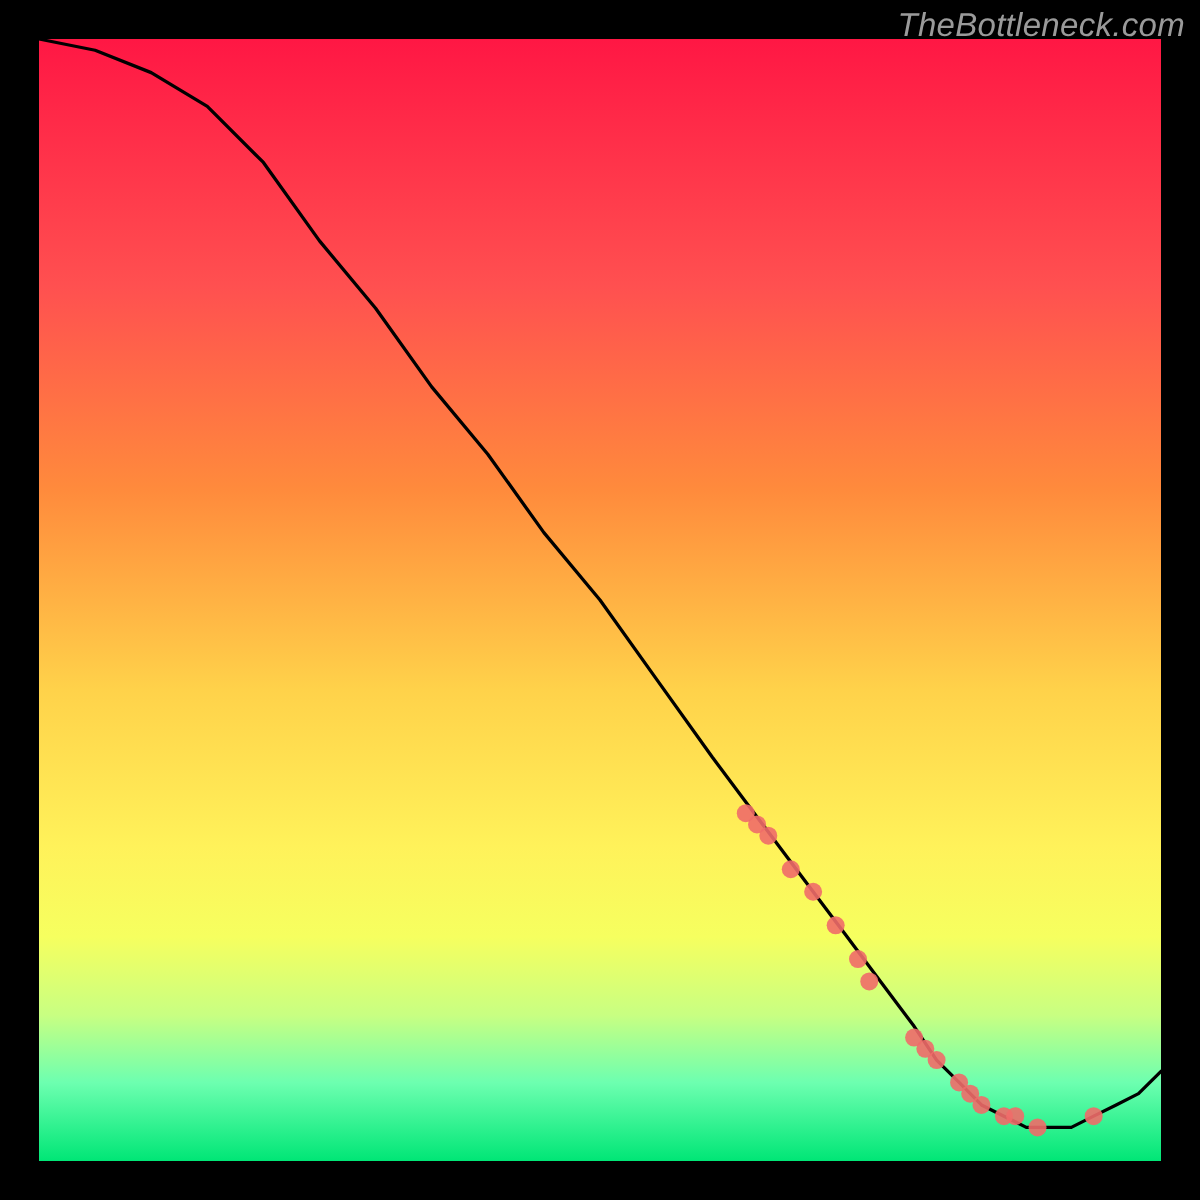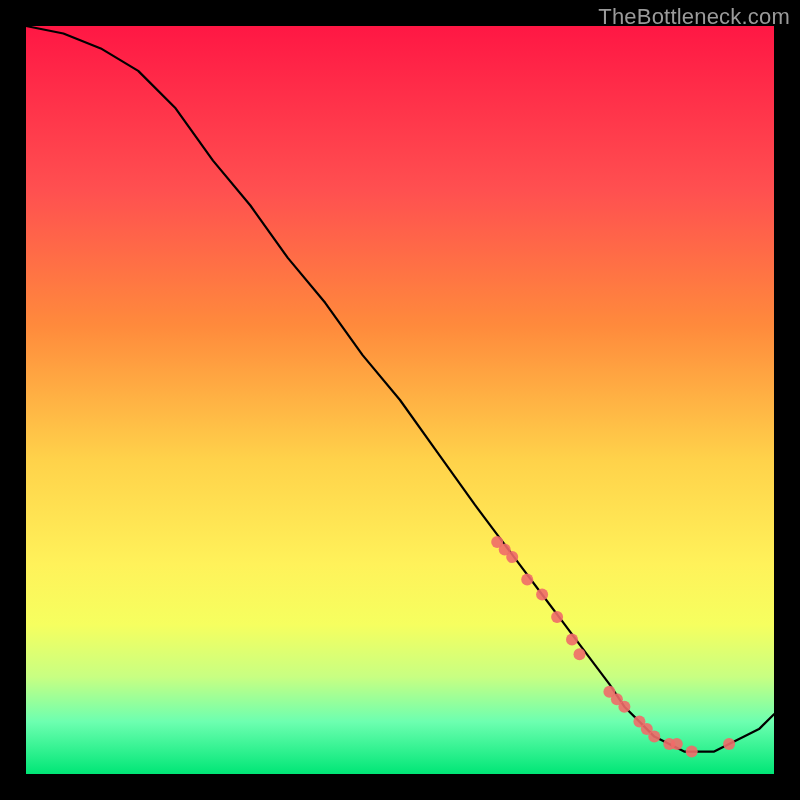--- a/index.html
+++ b/index.html
@@ -38,20 +38,21 @@
   }
   .watermark {
     position: absolute;
     top: 4px;
     right: 10px;
     color: #9a9a9a;
     font-size: 22px;
     font-weight: 500;
     letter-spacing: 0.2px;
     user-select: none;
+    font-style: italic;
   }
   svg.overlay {
     position: absolute;
     left: 0;
     top: 0;
     width: 748px;
     height: 748px;
     overflow: visible;
   }
 </style>

